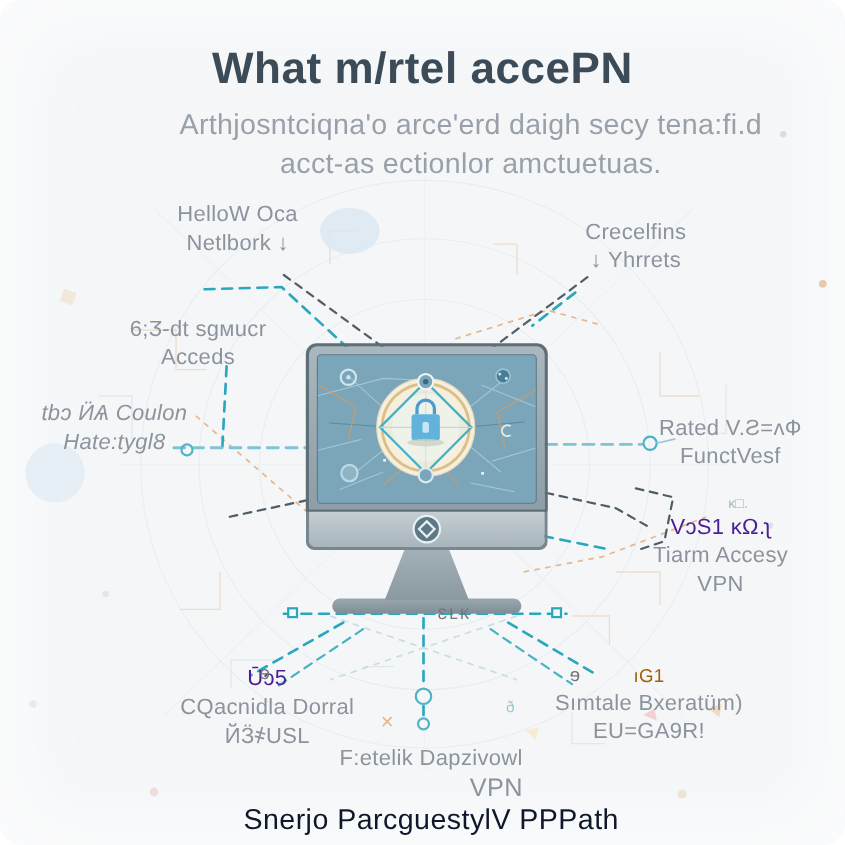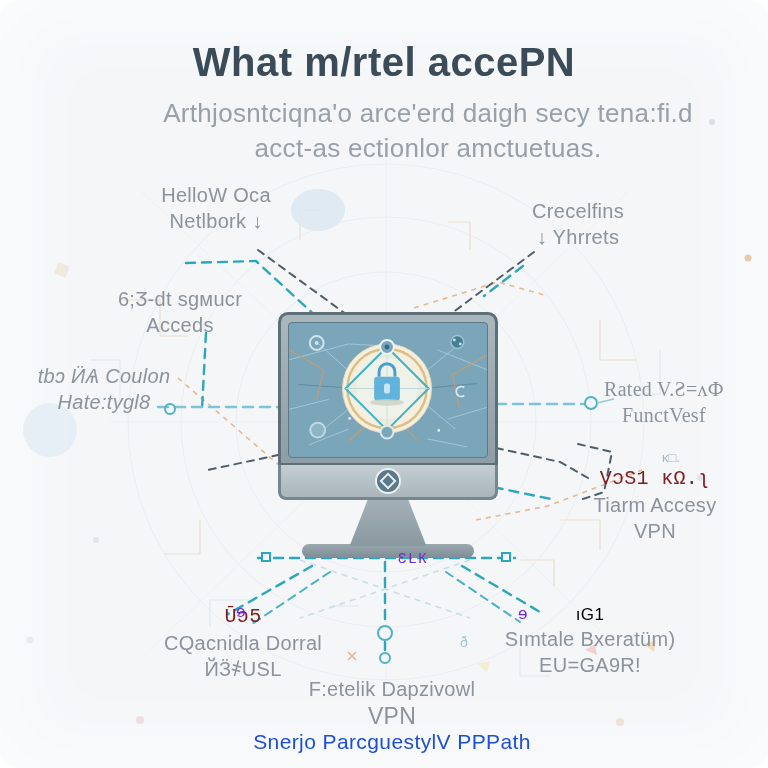--- a/index.html
+++ b/index.html
@@ -19,40 +19,40 @@
     position:absolute;left:0;width:100%;text-align:center;
     font-size:26px;color:#98a0a9;letter-spacing:.3px;z-index:3;padding-left:44px;
   }
   .sub1{top:98px;} .sub2{top:133px;}
   
   .node{
     position:absolute;transform:translateX(-50%);text-align:center;
     color:#8b939c;font-size:20px;line-height:1.3;letter-spacing:.3px;
     white-space:nowrap;z-index:3;
   }
-  .node .accent{color:#7f1d1d;font-family:Liberation Mono, monospace;}
-  .node .accent-gray{color:#000000;font-size:17px;}
+  .node .accent{color:#4c1d95;}
+  .node .accent-gray{color:#a16207;font-size:17px;}
   .node .big{font-size:23px;}
   .n-top-left{left:216px;top:182px;}
   .n-top-right{left:578px;top:198px;}
   .n-upper-left{left:164px;top:286px;margin-left:16px;}
   .n-upper-right{left:652px;top:286px;}
   .n-mid-left{left:104px;top:363px;font-style:italic;}
-  .n-mid-right{left:664px;top:376px;font-family:Liberation Serif, serif;}
+  .n-mid-right{left:664px;top:376px;}
   .n-lower-left{left:108px;top:462px;}
   .n-lower-right{left:655px;top:466px;}
   .n-bottom-left{left:196px;top:604px;margin-left:47px;}
   .n-bottom-right{left:590px;top:604px;}
-  .n-bottom-center{left:392px;top:676px;}
+  .n-bottom-center{left:392px;top:676px;text-align:right;}
   .footer-caption{
     position:absolute;left:392px;top:730px;transform:translateX(-50%);
-    color:#1d4ed8;font-size:21px;letter-spacing:.4px;white-space:nowrap;z-index:3;
+    color:#0f172a;font-size:26px;letter-spacing:.4px;white-space:nowrap;z-index:3;
   }
   
-  .glyph{position:absolute;z-index:3;color:#6d28d9;white-space:nowrap;}
+  .glyph{position:absolute;z-index:3;color:#737373;white-space:nowrap;}
   .g-elk{left:398px;top:550px;font-size:14px;letter-spacing:2px;}
   .g-e-left{left:236px;top:602px;font-size:17px;}
   .g-e-right{left:518px;top:604px;font-size:17px;}
   .g-eth{left:460px;top:634px;font-size:14px;color:#9fc6d4;}
   .g-komega{left:662px;top:450px;font-size:13px;color:#a4b8c3;}
   
   .monitor{position:absolute;left:278px;top:312px;width:220px;z-index:2;}
   .bezel{
     width:214px;height:148px;background:linear-gradient(#a9b7be,#8e9ea6);
     border:3px solid #5e6f78;border-radius:10px 10px 2px 2px;position:relative;

